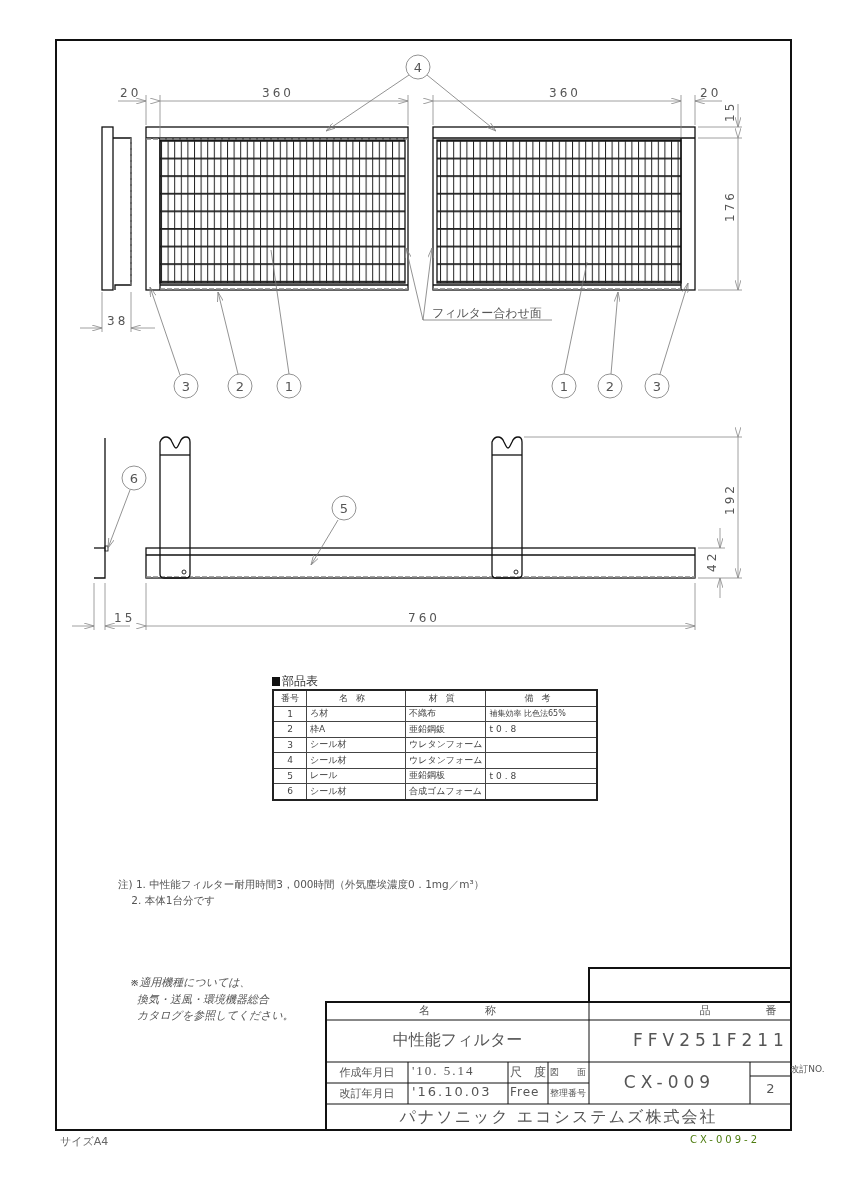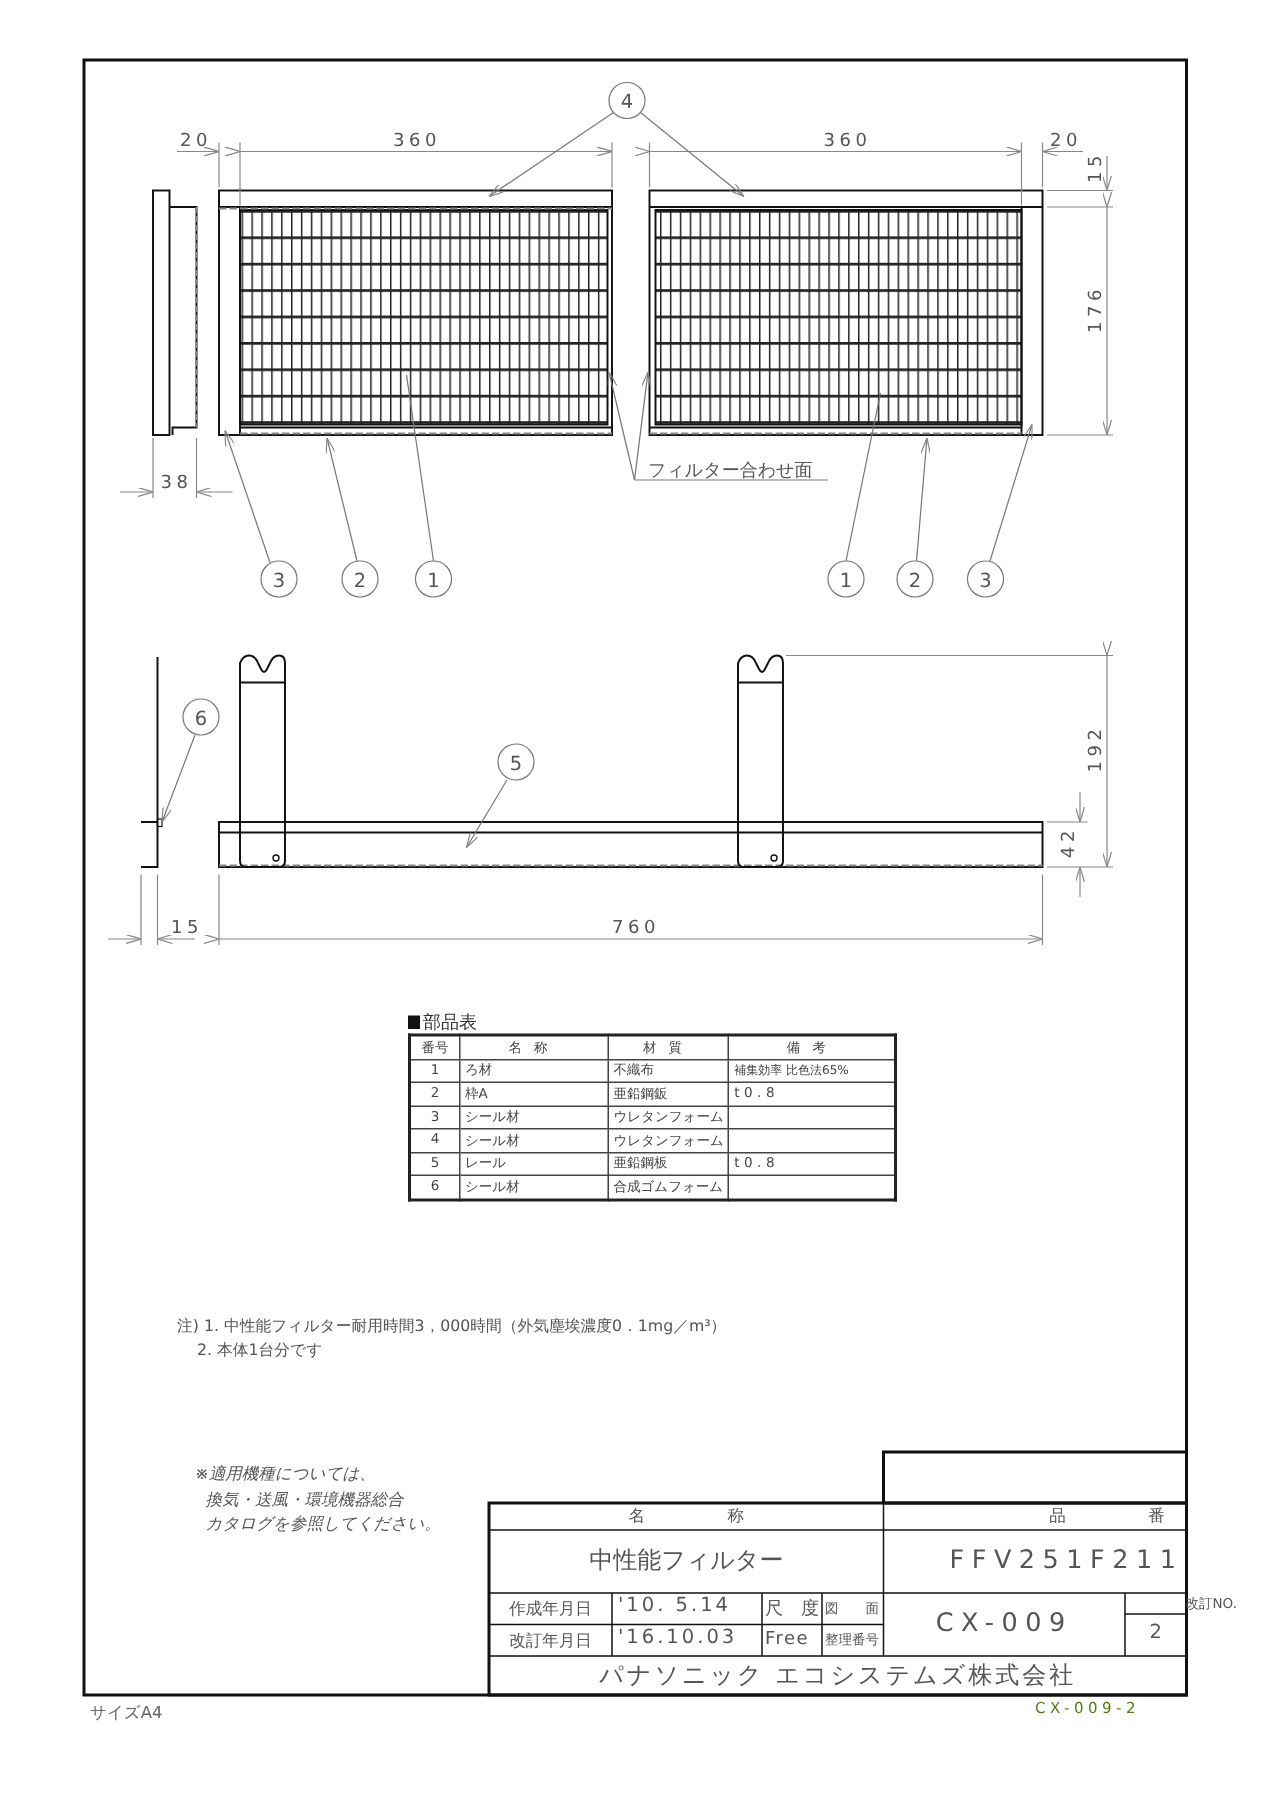--- a/index.html
+++ b/index.html
@@ -254,21 +254,21 @@
 
 <div class="abs notes"><div>注) 1. 中性能フィルター耐用時間3，000時間（外気塵埃濃度0．1mg／m³）</div><div>    2. 本体1台分です</div></div>
 
 <div class="abs remark"><div>※適用機種については、</div><div>  換気・送風・環境機器総合</div><div>  カタログを参照してください。</div></div>
 
 <div class="tb-text" style="left:326px; top:1003px; width:263px; text-align:center; font-size:11px;">名　　　　　称</div>
 <div class="tb-text" style="left:589px; top:1003px; width:202px; text-align:center; font-size:11px;margin-left:48px;">品　　　　　番</div>
 <div class="tb-text" style="left:326px; top:1030px; width:263px; text-align:center; font-size:16px;">中性能フィルター</div>
 <div class="tb-text" style="left:589px; top:1030px; width:244px; text-align:center; font-size:17px; letter-spacing:5px;">FFV251F211</div>
 <div class="tb-text" style="left:326px; top:1065px; width:82px; text-align:center; font-size:11px;">作成年月日</div>
-<div class="tb-text" style="left:412px; top:1063px; width:96px; font-size:13px; letter-spacing:2px;">'10. 5.14</div>
+<div class="tb-text" style="left:412px; top:1063px; width:96px; font-size:13px; letter-spacing:2px;font-family:Liberation Serif, serif;">'10. 5.14</div>
 <div class="tb-text" style="left:326px; top:1086px; width:82px; text-align:center; font-size:11px;">改訂年月日</div>
 <div class="tb-text" style="left:412px; top:1084px; width:96px; font-size:13px; letter-spacing:2px;">'16.10.03</div>
 <div class="tb-text" style="left:510px; top:1064px; width:38px; font-size:12px;">尺　度</div>
 <div class="tb-text" style="left:510px; top:1085px; width:38px; font-size:12px; letter-spacing:1px;">Free</div>
 <div class="tb-text" style="left:550px; top:1066px; width:38px; font-size:9px;">図　　面</div>
 <div class="tb-text" style="left:550px; top:1087px; width:38px; font-size:9px;">整理番号</div>
 <div class="tb-text" style="left:589px; top:1072px; width:161px; text-align:center; font-size:17px; letter-spacing:5px;">CX-009</div>
 <div class="tb-text" style="left:750px; top:1063px; width:41px; text-align:center; font-size:9px;padding-left:37px;">改訂NO.</div>
 <div class="tb-text" style="left:750px; top:1081px; width:41px; text-align:center; font-size:13px;">2</div>
 <div class="tb-text" style="left:326px; top:1107px; width:465px; text-align:center; font-size:16px; letter-spacing:2px;">パナソニック エコシステムズ株式会社</div>

